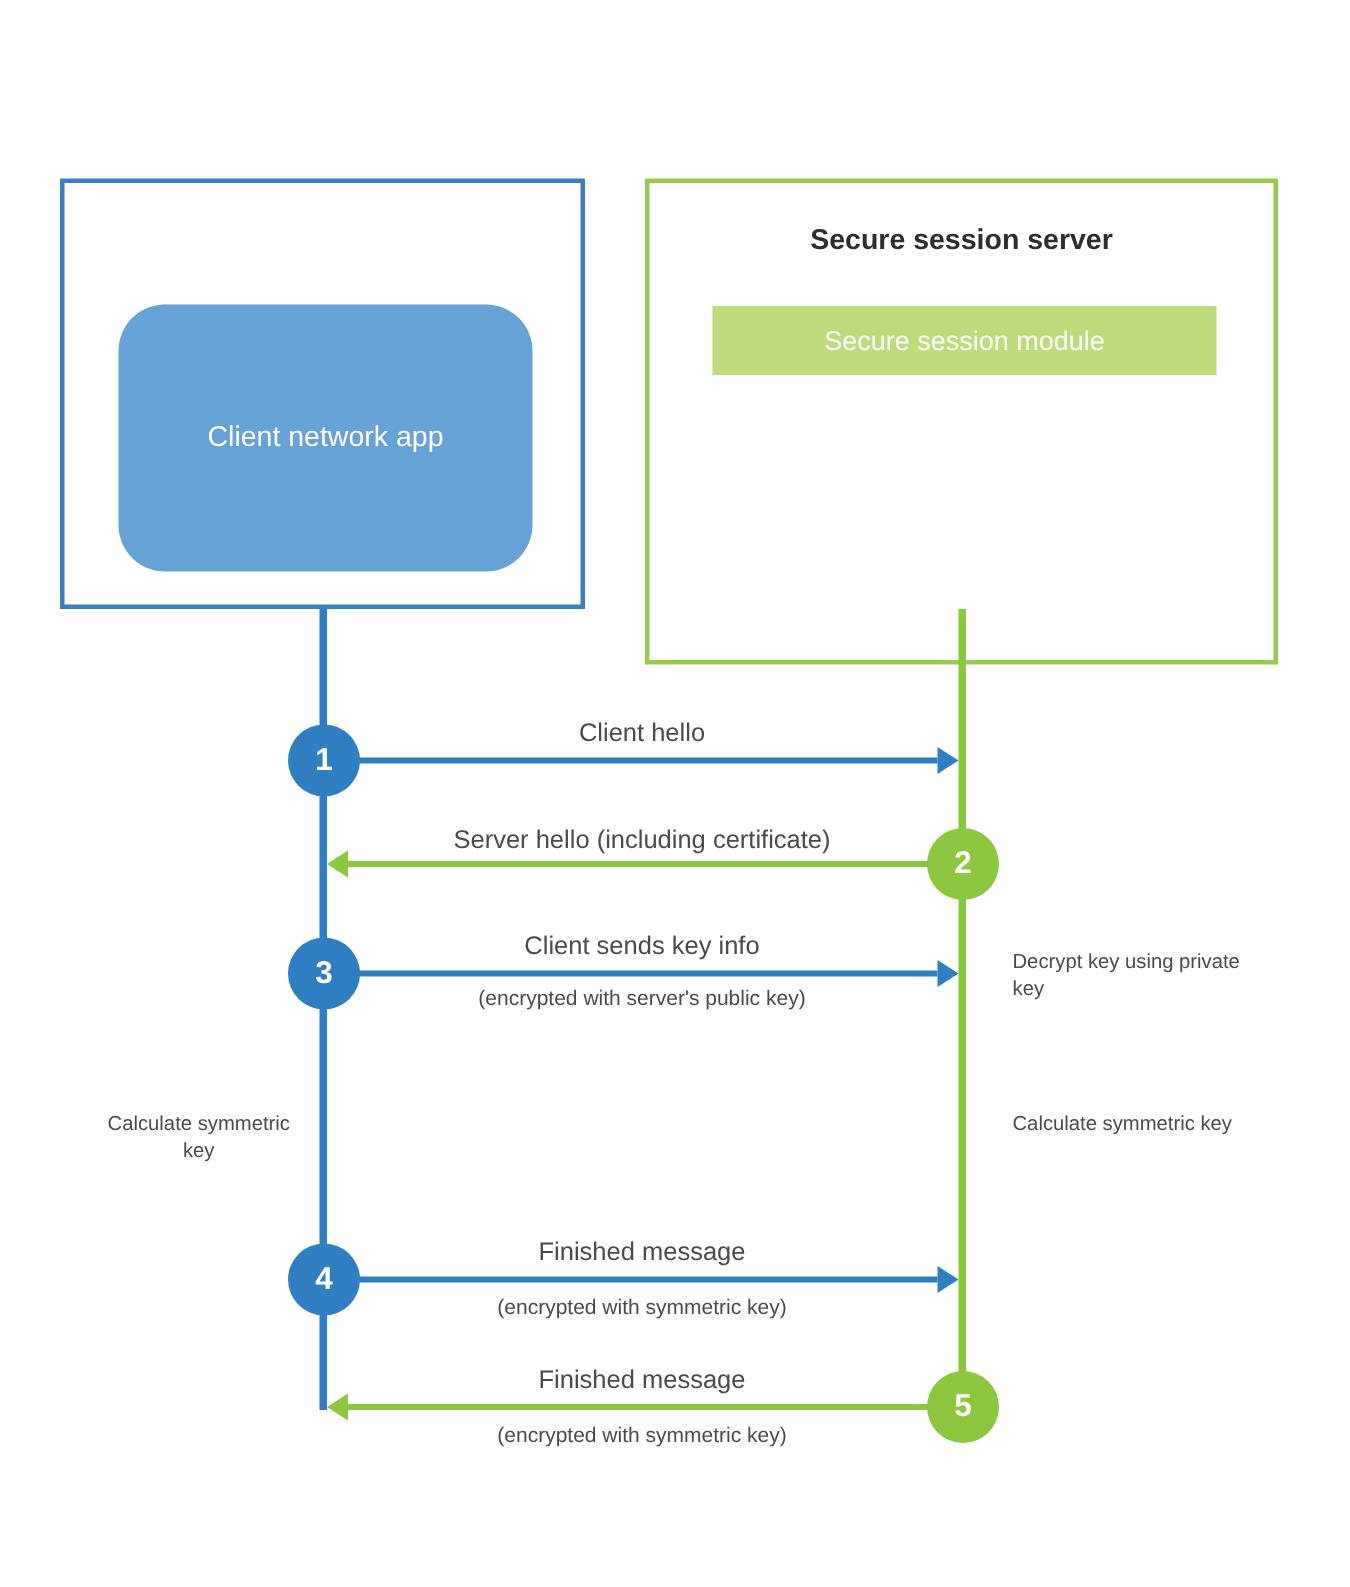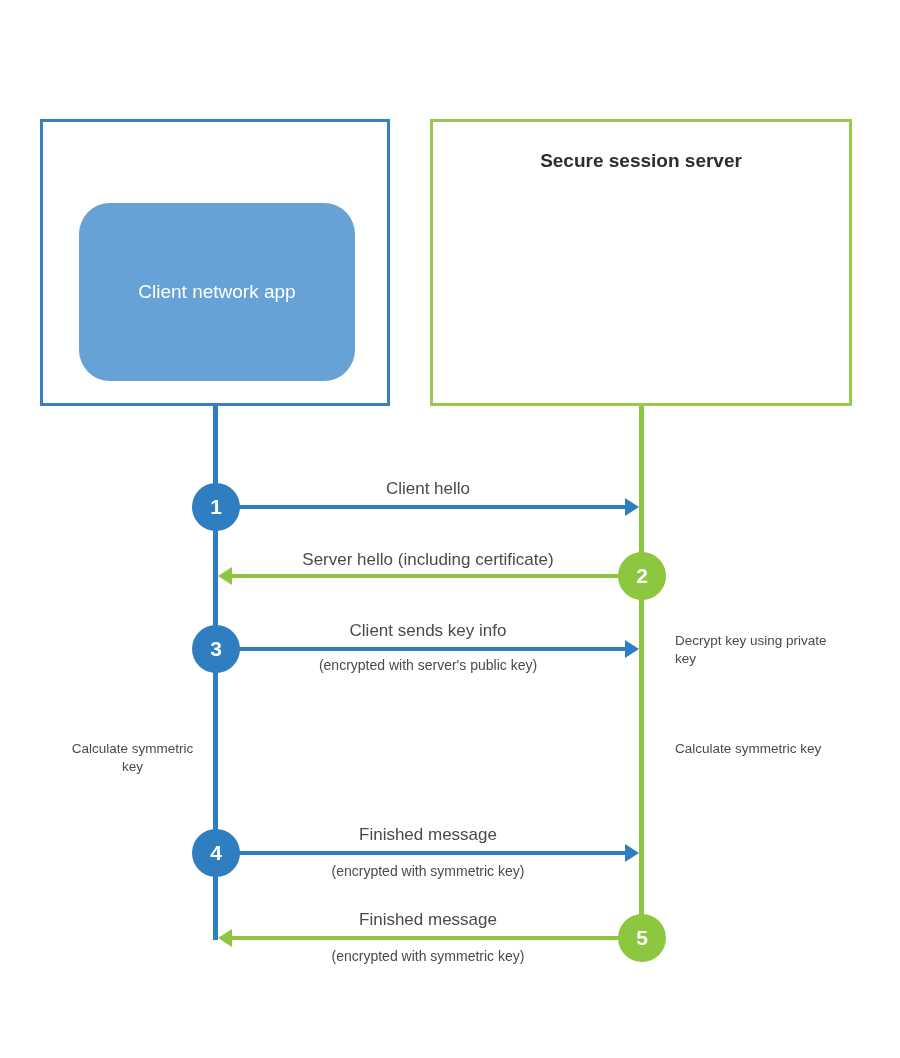--- a/index.html
+++ b/index.html
@@ -41,21 +41,21 @@
     left: 40px;
     top: 119px;
     width: 350px;
     height: 287px;
     border: 3px solid #3a7fc1;
   }
   .entity-box.server {
     left: 430px;
     top: 119px;
     width: 422px;
-    height: 287px;
+    height: 324px;
     border: 3px solid #97cb4f;
   }
   .entity-title {
     position: absolute;
     left: 0;
     right: 0;
     top: 28px;
     text-align: center;
     font-size: 19px;
     font-weight: bold;
@@ -185,20 +185,21 @@
 
 <div id="canvas">
 
 
   <div class="entity-box client">
     <div class="client-app-block">Client network app</div>
   </div>
 
   <div class="entity-box server">
     <div class="entity-title">Secure session server</div>
+    <div class="server-bar b0">Secure session module</div>
   </div>
 
   <div class="lifeline client-line"></div>
   <div class="lifeline server-line"></div>
 
   <div class="msg-label" style="left:228px; top:479px; width:400px;">Client hello</div>
   <div class="arrow-line blue" style="left:215px; top:505px; width:410px;"></div>
   <div class="arrow-head right blue" style="left:625px; top:498px;"></div>
   <div class="step-circle blue" style="left:192px; top:483px;">1</div>
 

